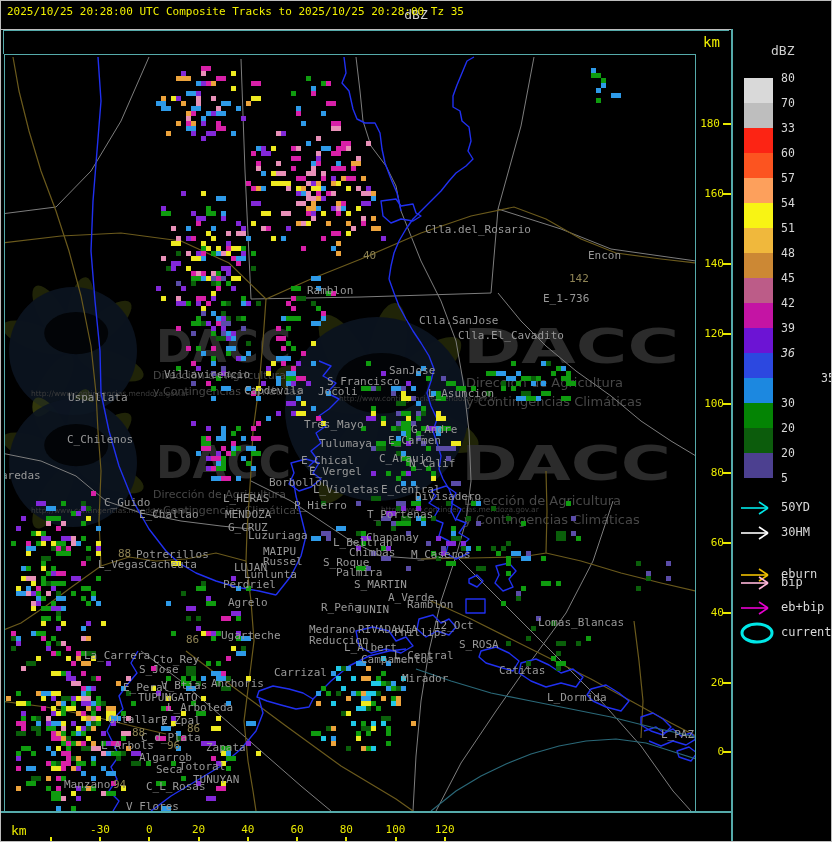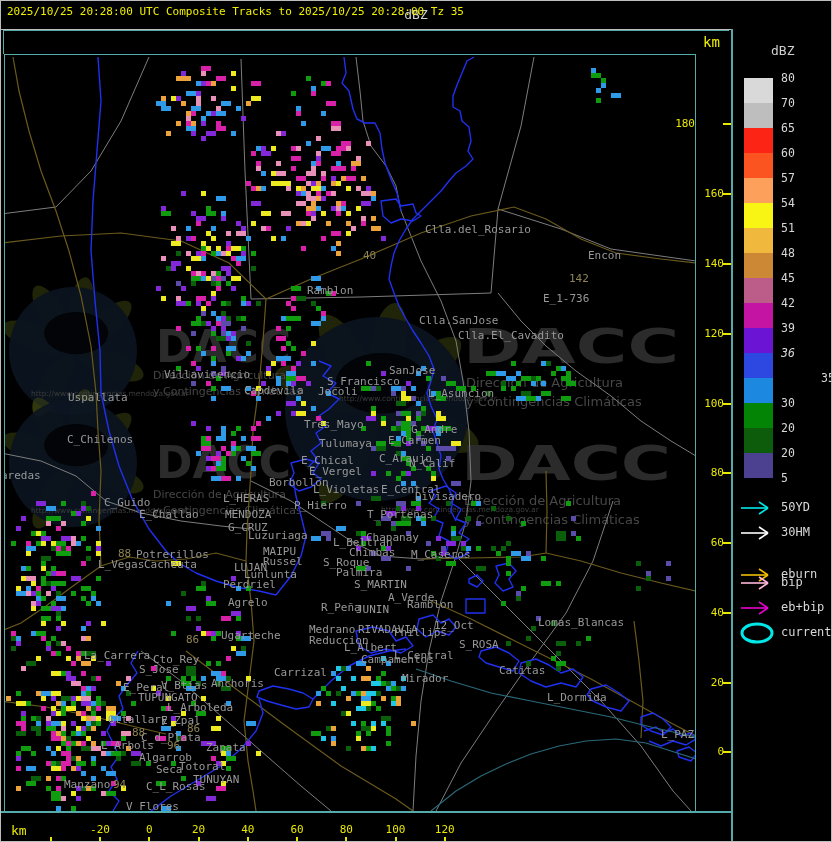--- a/index.html
+++ b/index.html
@@ -1571,21 +1571,21 @@
       <div class="sw" style="top: 249px; background: rgb(188, 92, 136);"></div>
       <div class="sw" style="top: 274px; background: rgb(196, 20, 164);"></div>
       <div class="sw" style="top: 299px; background: rgb(108, 20, 212);"></div>
       <div class="sw" style="top: 324px; background: rgb(44, 72, 224);"></div>
       <div class="sw" style="top: 349px; background: rgb(28, 136, 224);"></div>
       <div class="sw" style="top: 374px; background: rgb(4, 132, 4);"></div>
       <div class="sw" style="top: 399px; background: rgb(12, 92, 12);"></div>
       <div class="sw" style="top: 424px; background: rgb(76, 64, 144);"></div>
       <div class="swlab" style="top: 42px;">80</div>
       <div class="swlab" style="top: 67px;">70</div>
-      <div class="swlab" style="top: 92px;">65</div>
+      <div class="swlab" style="top: 92px;">33</div>
       <div class="swlab" style="top: 117px;">60</div>
       <div class="swlab" style="top: 142px;">57</div>
       <div class="swlab" style="top: 167px;">54</div>
       <div class="swlab" style="top: 192px;">51</div>
       <div class="swlab" style="top: 217px;">48</div>
       <div class="swlab" style="top: 242px;">45</div>
       <div class="swlab" style="top: 267px;">42</div>
       <div class="swlab" style="top: 292px;">39</div>
       <div class="swlab" style="top: 317px; font-style: italic;">36</div>
       <div class="swlab" style="top: 342px; margin-left: 40px;">35</div>
@@ -1643,21 +1643,21 @@
         </svg>
         <div class="leglab">eb+bip</div>
       </div>
       <div class="leg" style="top: 593px;">
         <svg width="40" height="22" class="legico">
           <ellipse cx="19" cy="11" rx="15" ry="9" stroke="#00e8e8" stroke-width="3" fill="none"></ellipse>
         </svg>
         <div class="leglab">current</div>
       </div>
     </div>
-<div class="yax" style="left: 668px; top: 116.46px;">180</div>
+<div class="yax" style="left: 693px; top: 116.46px;">180</div>
     <div class="ytick" style="left: 722px; top: 122.46px;"></div>
     <div class="yax" style="left: 697px; top: 186.22px;">160</div>
     <div class="ytick" style="left: 722px; top: 192.22px;"></div>
     <div class="yax" style="left: 697px; top: 255.98px;">140</div>
     <div class="ytick" style="left: 722px; top: 261.98px;"></div>
     <div class="yax" style="left: 697px; top: 325.74px;">120</div>
     <div class="ytick" style="left: 722px; top: 331.74px;"></div>
     <div class="yax" style="left: 697px; top: 395.5px;">100</div>
     <div class="ytick" style="left: 722px; top: 401.5px;"></div>
     <div class="yax" style="left: 697px; top: 465.26px;">80</div>
@@ -1665,21 +1665,21 @@
     <div class="yax" style="left: 697px; top: 535.02px;">60</div>
     <div class="ytick" style="left: 722px; top: 541.02px;"></div>
     <div class="yax" style="left: 697px; top: 604.78px;">40</div>
     <div class="ytick" style="left: 722px; top: 610.78px;"></div>
     <div class="yax" style="left: 697px; top: 674.54px;">20</div>
     <div class="ytick" style="left: 722px; top: 680.54px;"></div>
     <div class="yax" style="left: 697px; top: 744.3px;">0</div>
     <div class="ytick" style="left: 722px; top: 750.3px;"></div>
     <div class="xax" style="left: 32.82px; top: 822px; margin-top: 40px;">-40</div>
     <div class="xtick" style="left: 48.82px; top: 836px;"></div>
-    <div class="xax" style="left: 82.06px; top: 822px;">-20</div>
+    <div class="xax" style="left: 82.06px; top: 822px;">-30</div>
     <div class="xtick" style="left: 98.06px; top: 836px;"></div>
     <div class="xax" style="left: 131.3px; top: 822px;">0</div>
     <div class="xtick" style="left: 147.3px; top: 836px;"></div>
     <div class="xax" style="left: 180.54px; top: 822px;">20</div>
     <div class="xtick" style="left: 196.54px; top: 836px;"></div>
     <div class="xax" style="left: 229.78px; top: 822px;">40</div>
     <div class="xtick" style="left: 245.78px; top: 836px;"></div>
     <div class="xax" style="left: 279.02px; top: 822px;">60</div>
     <div class="xtick" style="left: 295.02px; top: 836px;"></div>
     <div class="xax" style="left: 328.26px; top: 822px;">80</div>

